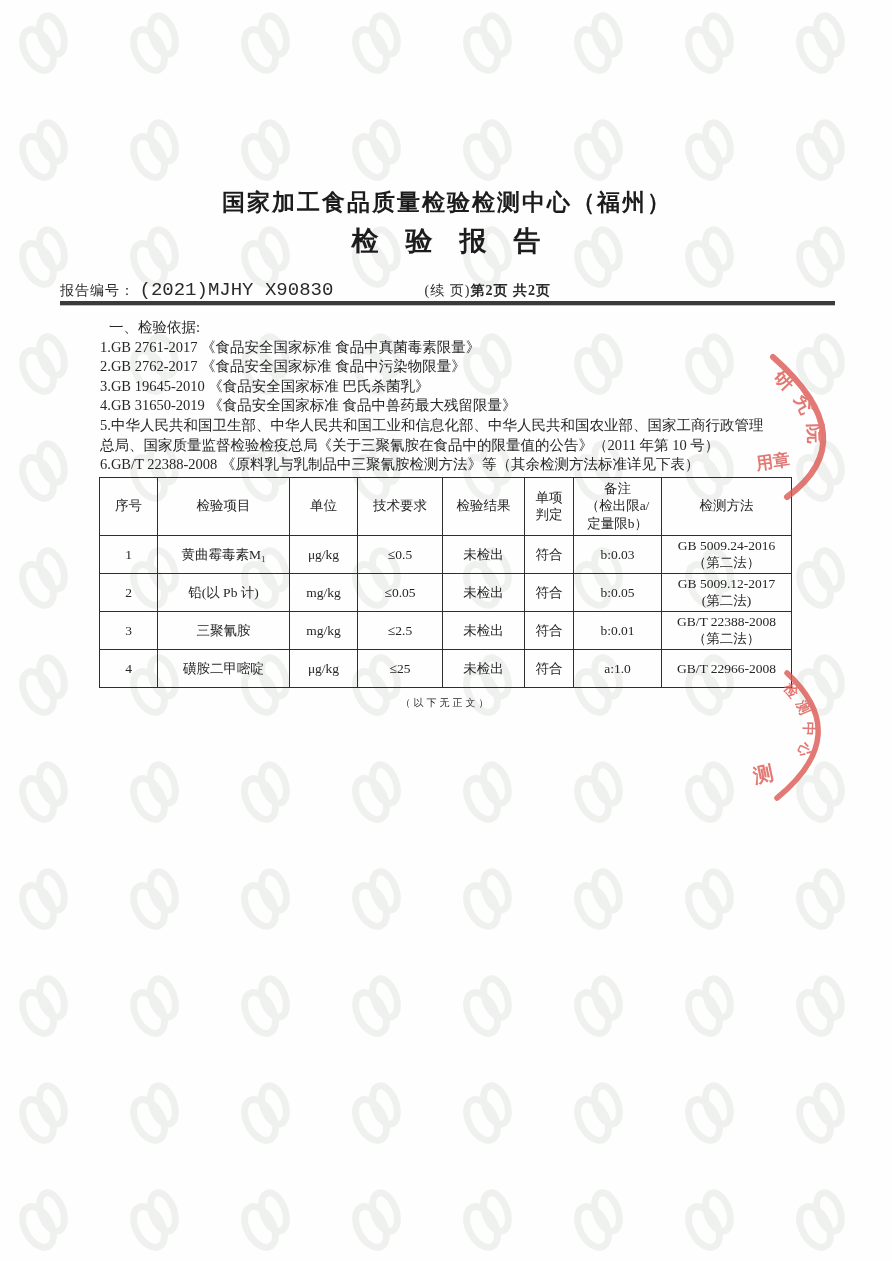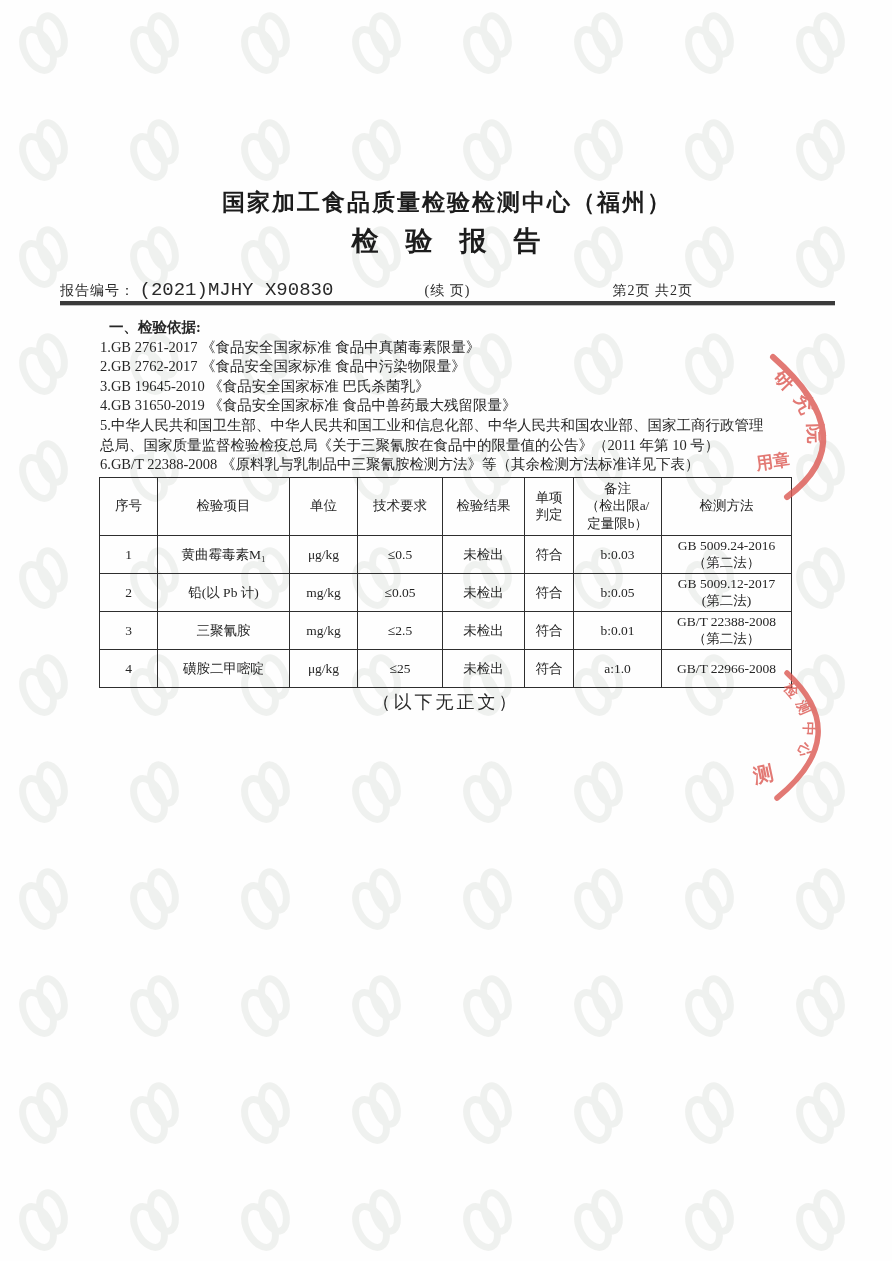--- a/index.html
+++ b/index.html
@@ -32,52 +32,52 @@
     text-align:center;font-size:27px;font-weight:bold;
     letter-spacing:27px;padding-left:27px;color:#1c1c1c;
   }
   .meta-row{
     position:absolute;top:279px;left:60px;right:57px;
     display:flex;align-items:baseline;font-size:14px;color:#2a2a2a;
     letter-spacing:1px;
   }
   .meta-left{flex:1;text-align:left;}
   .meta-center{flex:0 0 auto;text-align:right;}
-  .meta-right{flex:1;text-align:center;}
+  .meta-right{flex:1;text-align:left;font-weight:bold;}
   .mono{
     font-family:"Liberation Mono","DejaVu Sans Mono",monospace;
     font-size:19px;letter-spacing:0;
   }
   .rule{
     position:absolute;top:301px;left:60px;right:57px;height:4px;
     background:#3a3a3a;border-bottom:1px solid #bdbdbd;
   }
   
   .body-col{
     position:absolute;top:318px;left:100px;width:672px;
     font-size:14.5px;line-height:19.6px;color:#262626;
   }
   .body-col p{margin:0;}
-  .sec-heading{padding-left:9px;font-weight:bold;}
+  .sec-heading{padding-left:9px;}
   
   table.results{
     border-collapse:collapse;table-layout:fixed;
     width:692px;margin-left:-1px;margin-top:2px;
   }
   table.results th,table.results td{
     border:1.5px solid #2e2e2e;
     text-align:center;vertical-align:middle;
     font-size:13.5px;font-weight:normal;line-height:1.3;
     padding:1px 2px;white-space:pre-line;color:#262626;
   }
   table.results thead tr{height:58px;}
   table.results tbody tr{height:38px;}
   .end-note{
     text-align:center;margin-top:5px !important;
-    font-size:18px;letter-spacing:3px;color:#2a2a2a;width:692px;
+    font-size:10px;letter-spacing:3px;color:#2a2a2a;width:692px;
   }
   
   .seal{position:absolute;opacity:0.82;}
   .seal .arcStroke{fill:none;stroke:currentColor;stroke-linecap:round;}
   .seal text{fill:currentColor;}
   .seal-top{left:748px;top:342px;}
   .seal-bottom{left:737px;top:663px;}
   .sealArcText{font-size:20px;font-weight:bold;letter-spacing:9px;
     font-family:"Liberation Serif","DejaVu Serif",serif;}
   .sealArcTextSm{font-size:14px;font-weight:bold;letter-spacing:6px;

